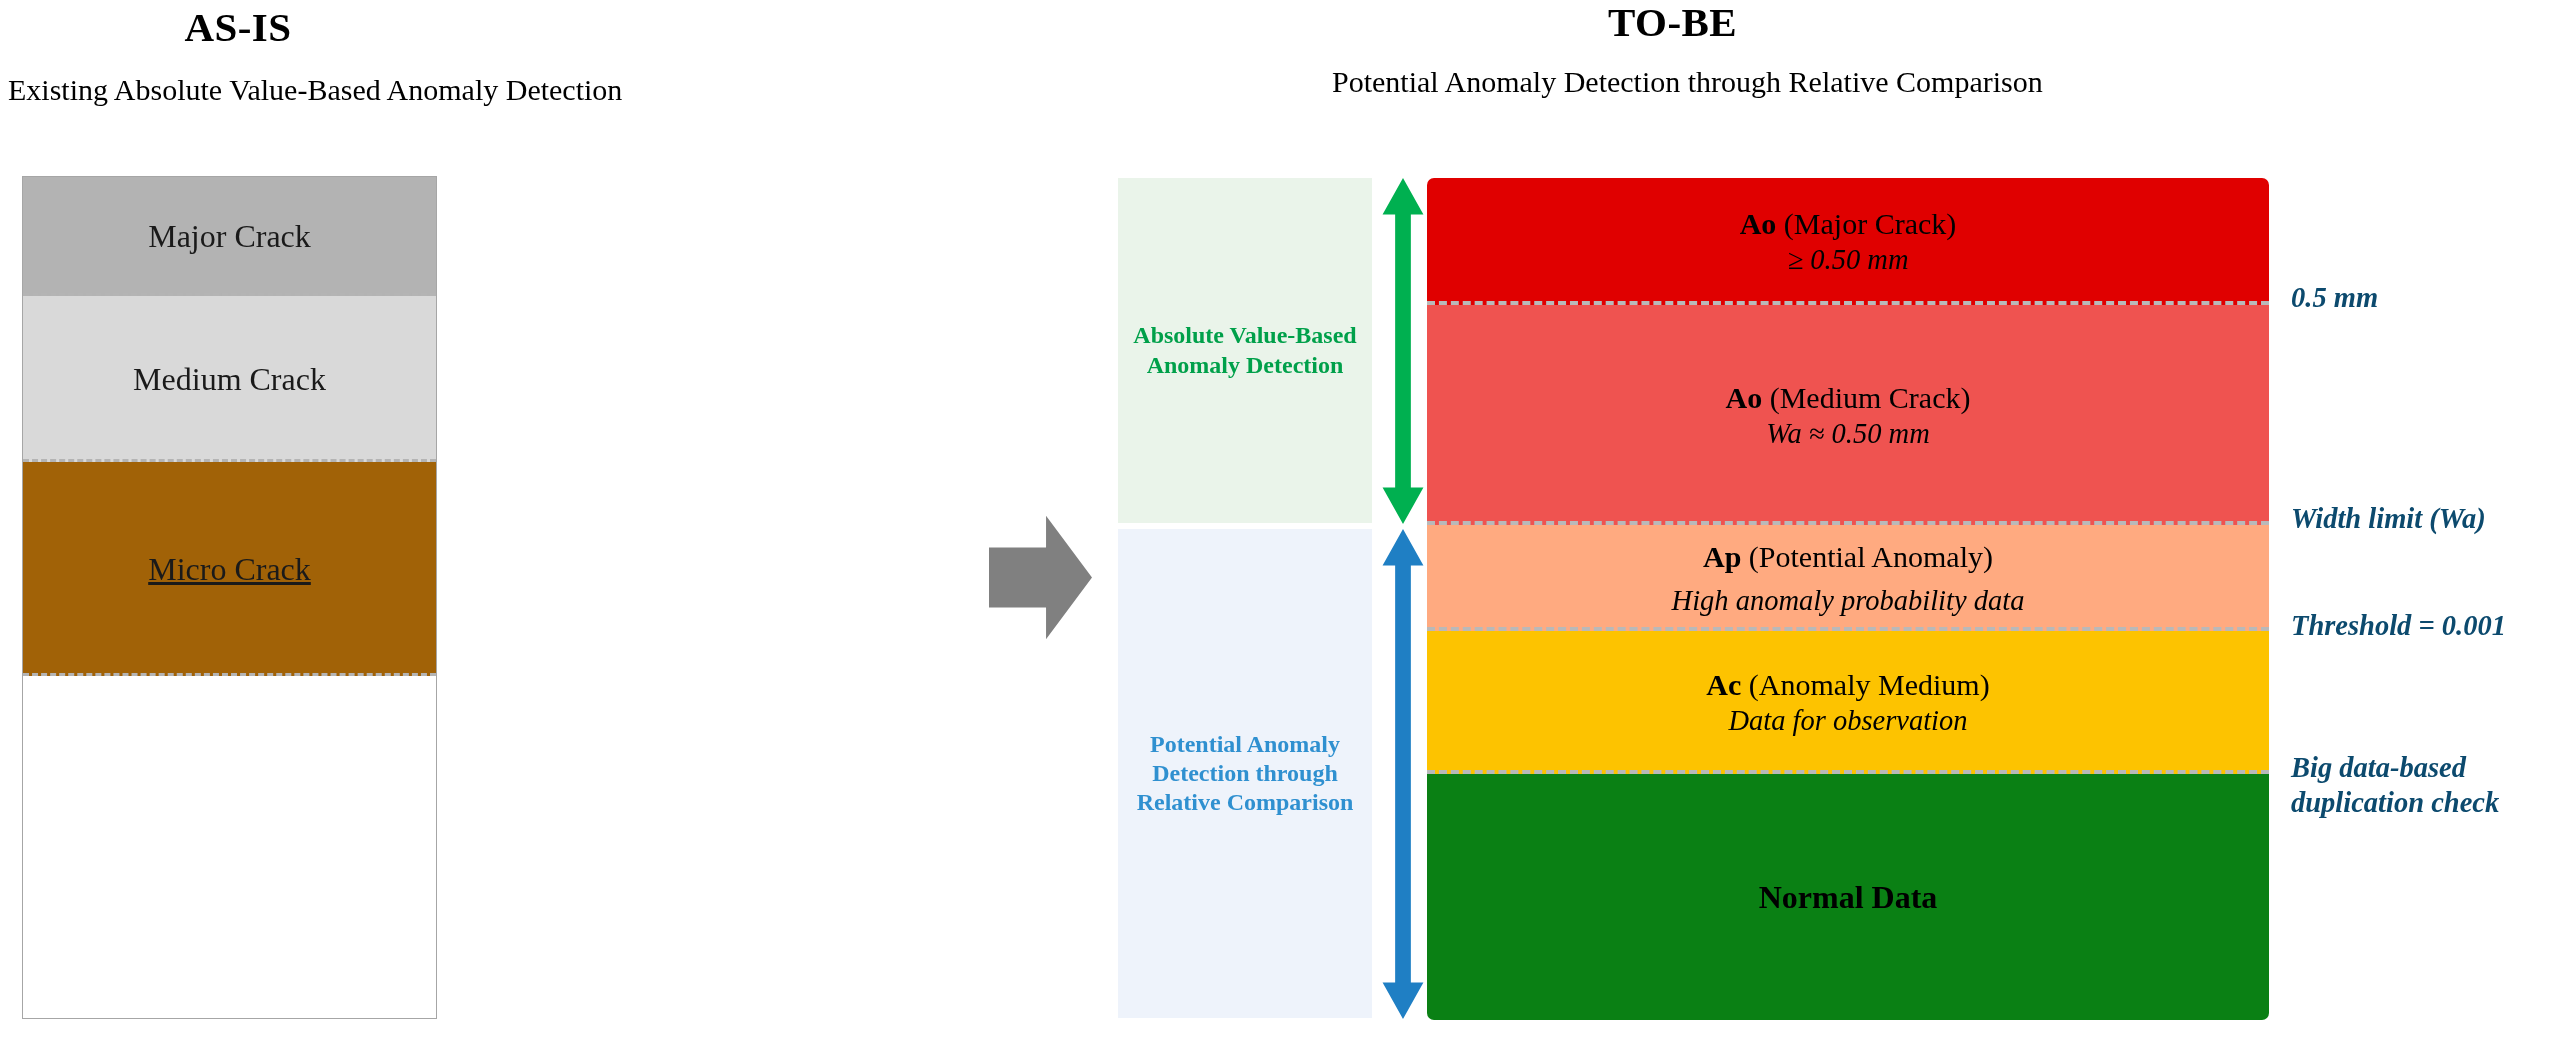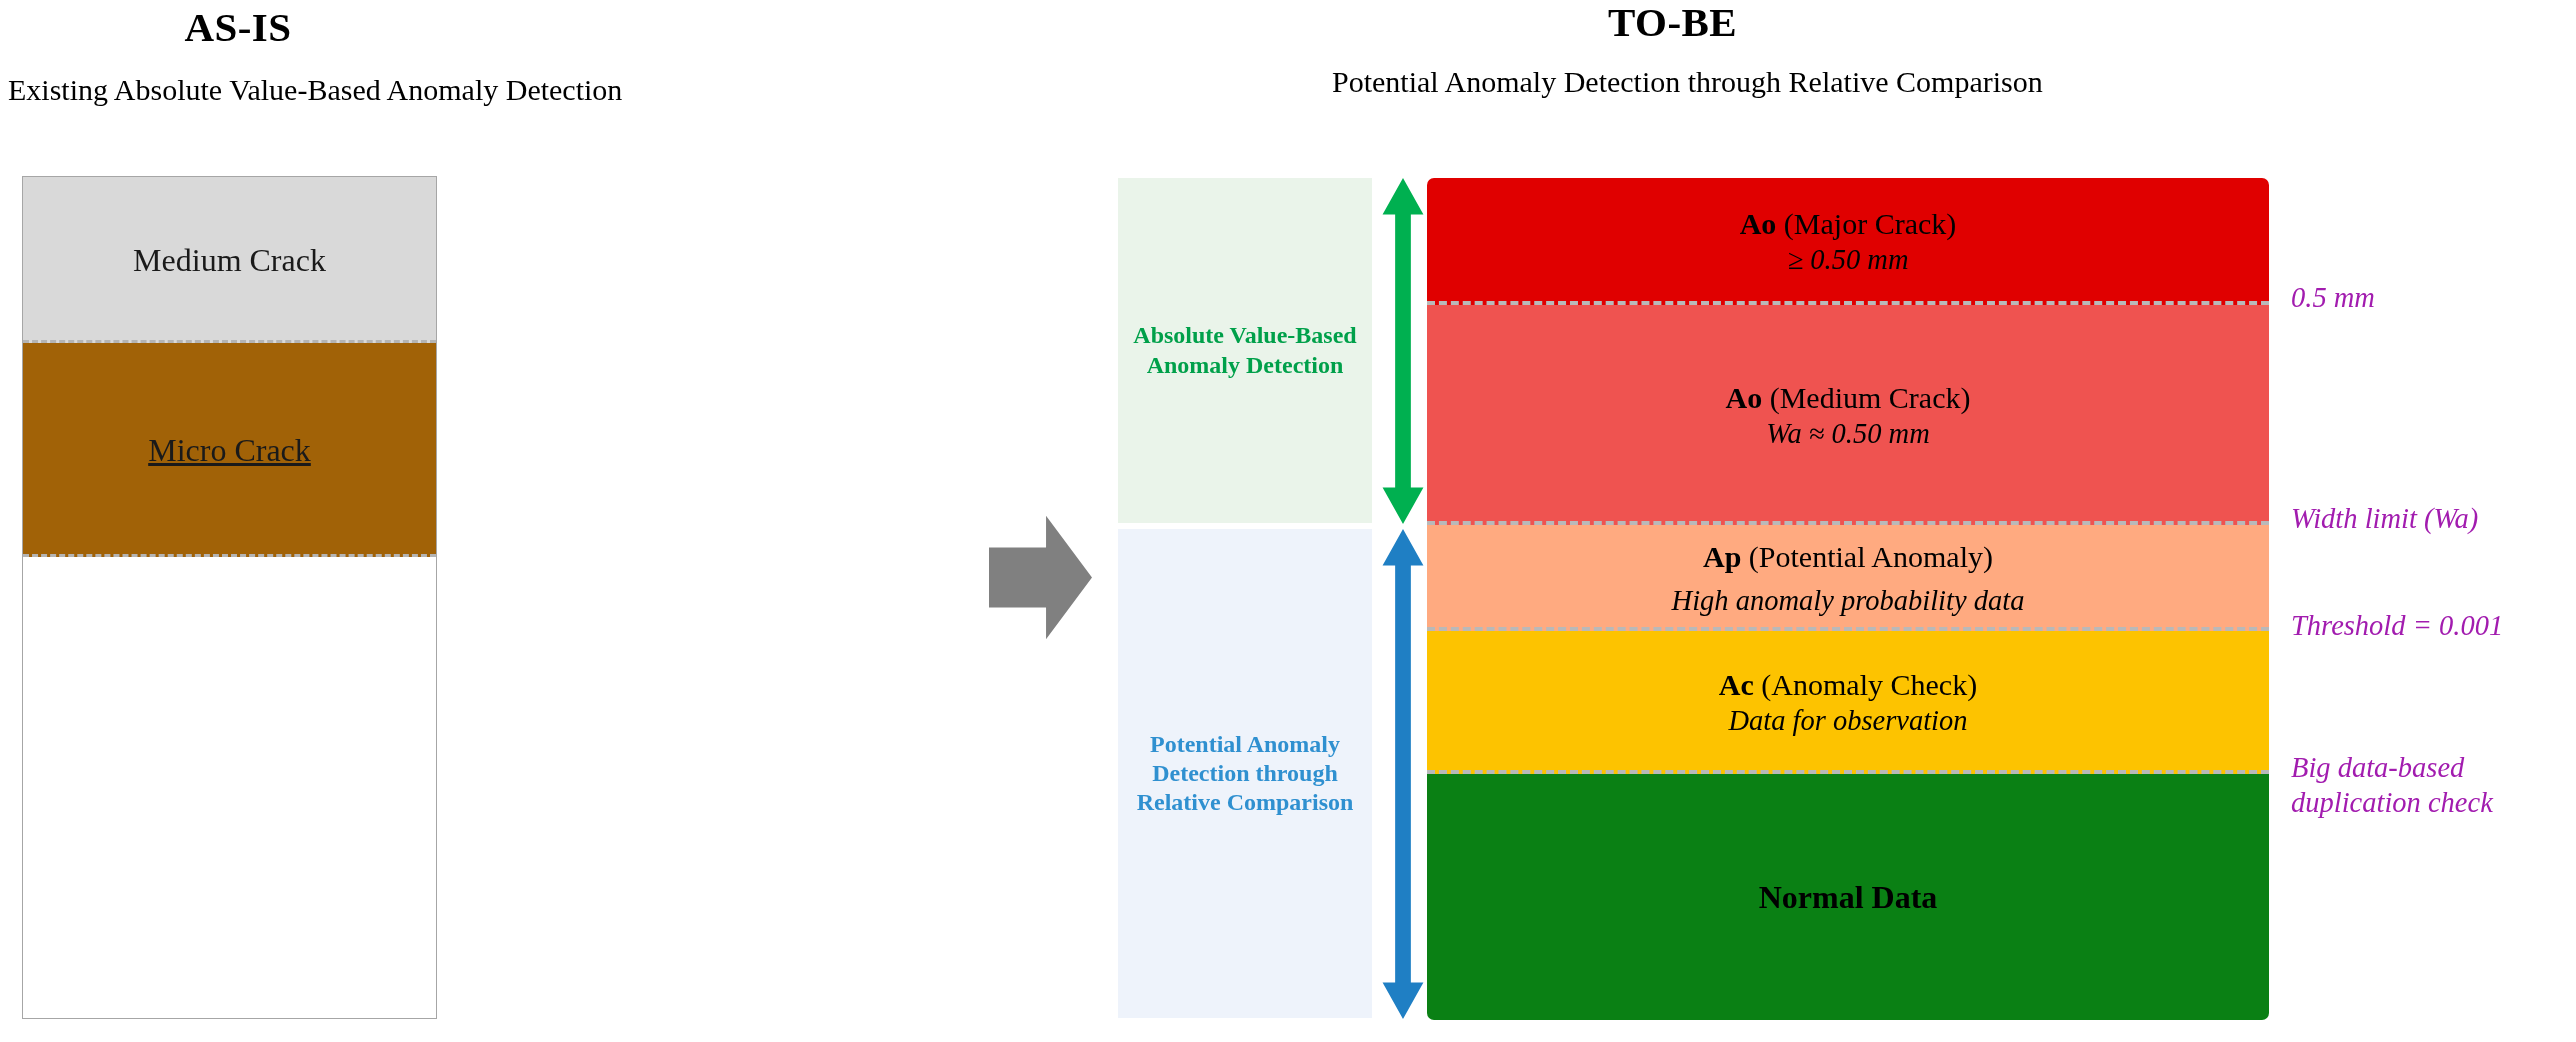--- a/index.html
+++ b/index.html
@@ -172,41 +172,44 @@
   #tobe-band-ao-major  { height: 127px; background: #e00000; }
   #tobe-band-ao-medium { height: 220px; background: #ef5350; }
   #tobe-band-ap        { height: 106px; background: #ffaa80; gap: 8px; }
   #tobe-band-ac        { height: 143px; background: #fdc300; }
   #tobe-band-normal    { height: 247px; background: #0a8014; }
 
   
   .annotation {
     position: absolute;
     font-style: italic;
-    font-weight: normal;
+    font-weight: bold;
     font-size: 28.5px;
     line-height: 1.22;
     white-space: nowrap;
-    color: #a21caf;
+    color: #0c4a6e;
   }
   .annotation .ann-line { display: block; }
   #ann-05mm      { left: 2291px; top: 281px; }
   #ann-width     { left: 2291px; top: 502px; }
   #ann-threshold { left: 2291px; top: 609px; }
   #ann-bigdata   { left: 2291px; top: 751px; }
 </style>
 </head>
 <body>
 
 <div class="panel-title" id="asis-title">AS-IS</div>
 <div class="panel-subtitle" id="asis-sub">
   <span class="subtitle-line">Existing Absolute Value-Based Anomaly Detection</span>
 </div>
 
 <div id="asis-box">
+  <div class="asis-band dashed-bottom" id="asis-band-major">
+    <span>Major Crack</span>
+  </div>
   <div class="asis-band dashed-bottom" id="asis-band-medium">
     <span>Medium Crack</span>
   </div>
   <div class="asis-band dashed-bottom" id="asis-band-micro">
     <span>Micro Crack</span>
   </div>
   <div class="asis-band" id="asis-band-blank">
     <span></span>
   </div>
 </div>
@@ -247,21 +250,21 @@
     <span class="band-line1"><span class="lead">Ao</span> <span class="rest">(Medium Crack)</span></span>
     <span class="band-line2">Wa ≈ 0.50 mm</span>
   </div>
 
   <div class="tobe-band dashed-bottom" id="tobe-band-ap">
     <span class="band-line1"><span class="lead">Ap</span> <span class="rest">(Potential Anomaly)</span></span>
     <span class="band-line2">High anomaly probability data</span>
   </div>
 
   <div class="tobe-band dashed-bottom" id="tobe-band-ac">
-    <span class="band-line1"><span class="lead">Ac</span> <span class="rest">(Anomaly Check)</span></span>
+    <span class="band-line1"><span class="lead">Ac</span> <span class="rest">(Anomaly Medium)</span></span>
     <span class="band-line2">Data for observation</span>
   </div>
 
   <div class="tobe-band" id="tobe-band-normal">
     <span class="band-solo">Normal Data</span>
   </div>
 
 </div>
 
 <div class="annotation" id="ann-05mm">

